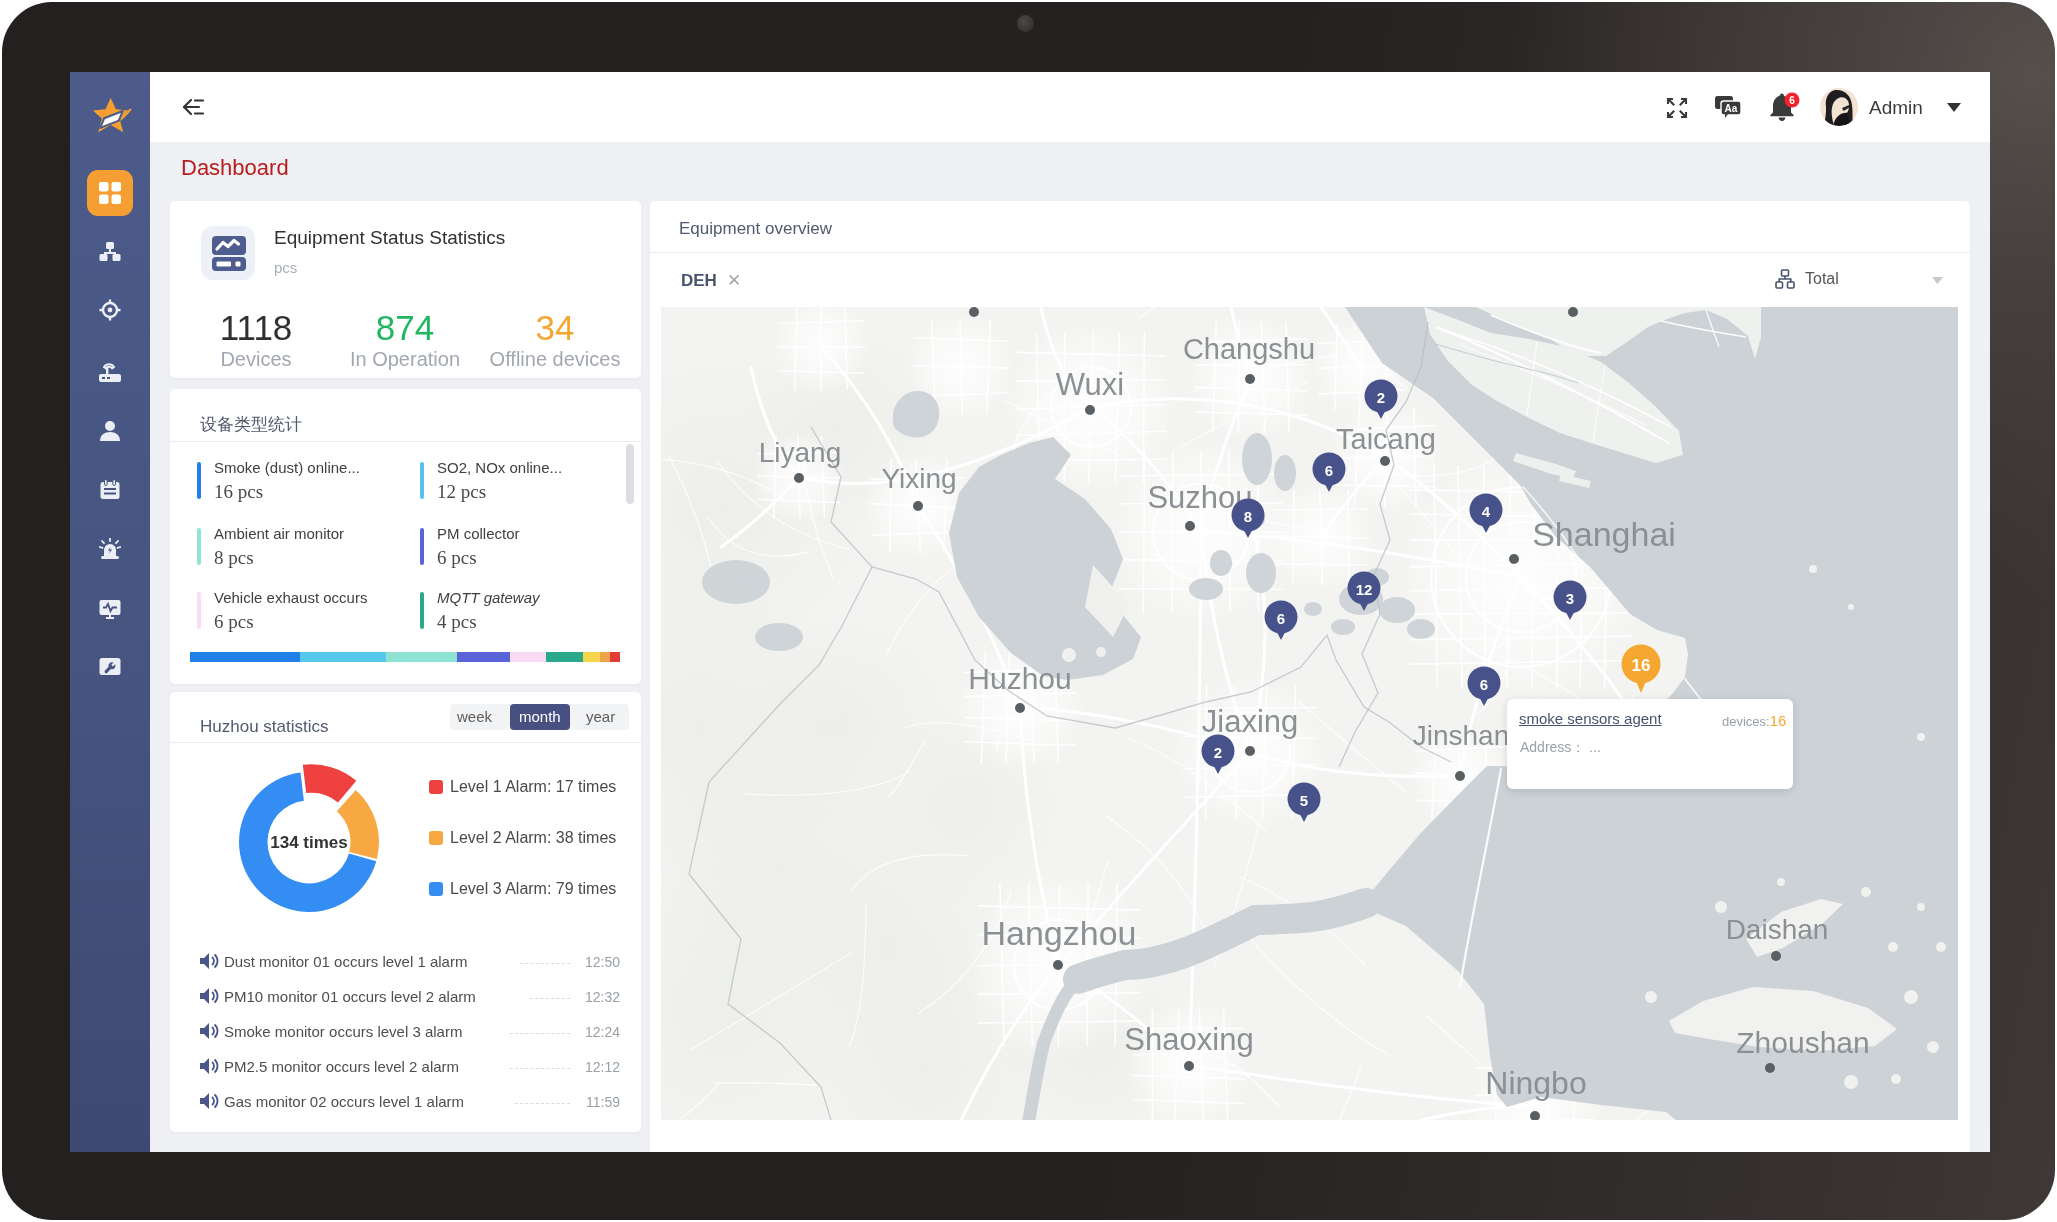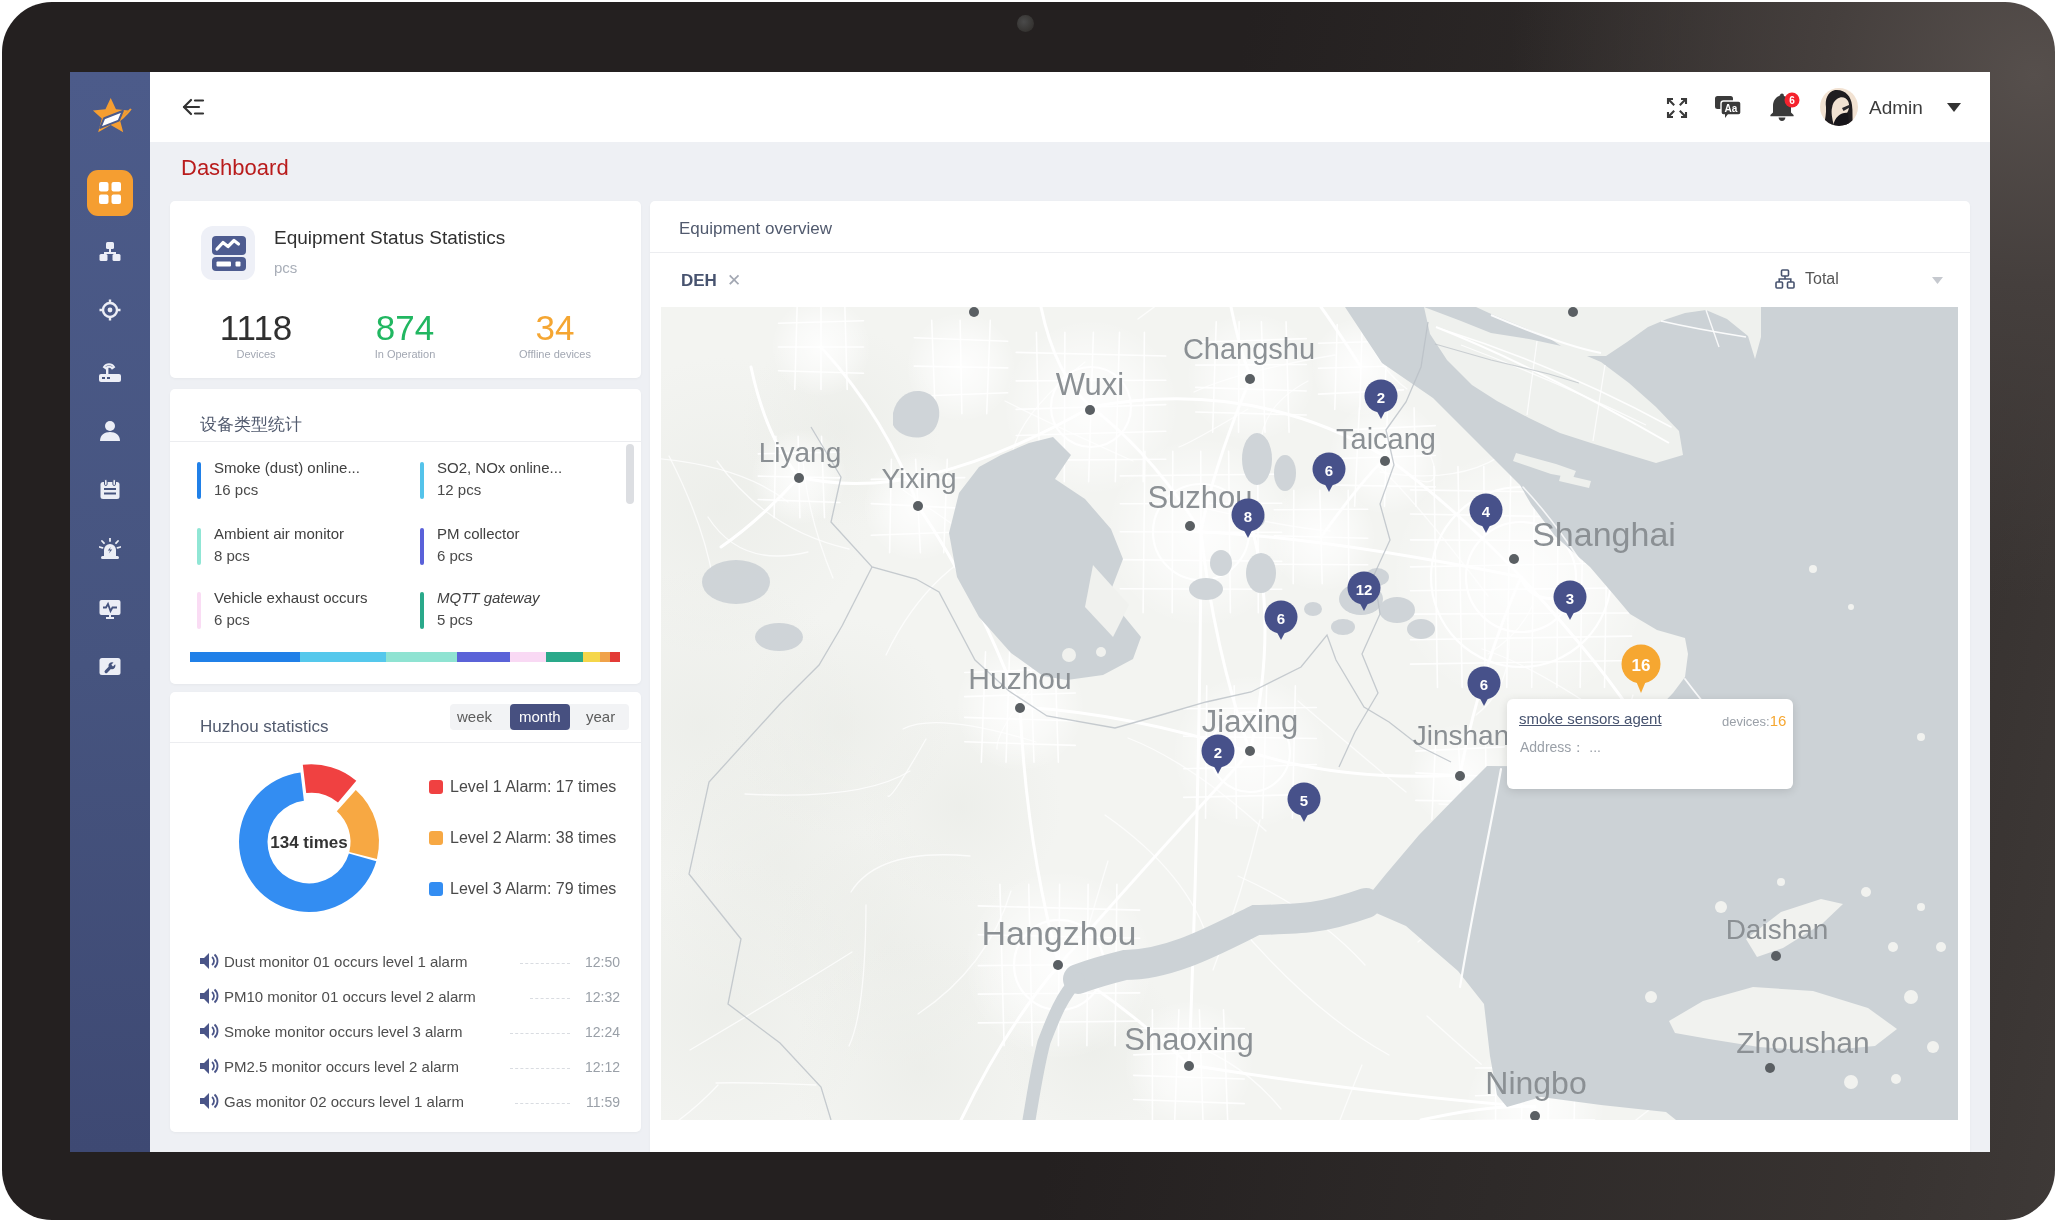--- a/index.html
+++ b/index.html
@@ -22,24 +22,24 @@
 #header { position:absolute; left:80px; top:0; width:1840px; height:70px; background:#fff; }
 .card { position:absolute; background:#fff; border-radius:5px; box-shadow:0 1px 3px rgba(0,0,0,0.04); }
 #dashTitle { position:absolute; left:111px; top:83px; font-size:22px; font-weight:500; color:#b91c1c; }
 #card1 { left:100px; top:129px; width:471px; height:177px; }
 #card2 { left:100px; top:317px; width:471px; height:295px; }
 #card3 { left:100px; top:620px; width:471px; height:440px; }
 #card4 { left:580px; top:129px; width:1320px; height:1021px; }
 .cardTitle { position:absolute; font-size:17px; color:#515a6e; }
 .hr { position:absolute; left:0; width:100%; height:1px; background:#ecedf0; }
 .num { position:absolute; font-size:35px; font-weight:500; text-align:center; width:160px; top:107px; }
-.numlab { position:absolute; font-size:11px; color:#a2a7b2; text-align:center; width:160px; top:147px; }
+.numlab { position:absolute; font-size:20px; color:#a2a7b2; text-align:center; width:160px; top:147px; }
 .typBar { position:absolute; width:4px; height:37px; border-radius:2px; }
 .typName { position:absolute; font-size:15px; color:#404040; white-space:nowrap; }
-.typPcs { position:absolute; font-size:15px; color:#4a4a4a; }
+.typPcs { position:absolute; font-size:19px; color:#4a4a4a;font-family:Liberation Serif, serif; }
 .seg { position:absolute; top:0; height:10px; }
 .legendSq { position:absolute; left:259px; width:14px; height:14px; border-radius:3px; }
 .legendTxt { position:absolute; left:280px; font-size:16px; color:#4a4a4a; white-space:nowrap; }
 .alRow { position:absolute; left:30px; width:420px; height:20px; }
 .alTxt { position:absolute; left:24px; top:1px; font-size:15px; color:#4e4e4e; white-space:nowrap; }
 .alTime { position:absolute; right:0; top:2px; font-size:14px; color:#9aa0a8; }
 .alDots { position:absolute; top:11px; height:1px; border-top:1px dashed #d9dce1; }
 .spk { position:absolute; left:0; top:0; }
 </style>
 </head>
@@ -213,21 +213,21 @@
       <div class="typName" style="left:44px;top:136px;">Ambient air monitor</div>
       <div class="typPcs" style="left:44px;top:158px;">8 pcs</div>
       <div class="typBar" style="left:250px;top:139px;background:#5a61d9;"></div>
       <div class="typName" style="left:267px;top:136px;">PM collector</div>
       <div class="typPcs" style="left:267px;top:158px;">6 pcs</div>
       <div class="typBar" style="left:27px;top:203px;background:#fadcf4;"></div>
       <div class="typName" style="left:44px;top:200px;">Vehicle exhaust occurs</div>
       <div class="typPcs" style="left:44px;top:222px;">6 pcs</div>
       <div class="typBar" style="left:250px;top:203px;background:#2aa98a;"></div>
       <div class="typName" style="left:267px;top:200px;font-style:italic;">MQTT gateway</div>
-      <div class="typPcs" style="left:267px;top:222px;">5 pcs</div>
+      <div class="typPcs" style="left:267px;top:222px;">4 pcs</div>
 
       <div class="abs" style="left:20px;top:263px;width:430px;height:10px;">
         <div class="seg" style="left:0;width:110px;background:#2080e8;"></div>
         <div class="seg" style="left:110px;width:86px;background:#55c8ec;"></div>
         <div class="seg" style="left:196px;width:71px;background:#8fe3d2;"></div>
         <div class="seg" style="left:267px;width:53px;background:#5b63d8;"></div>
         <div class="seg" style="left:320px;width:36px;background:#f9d9f4;"></div>
         <div class="seg" style="left:356px;width:37px;background:#2aa98a;"></div>
         <div class="seg" style="left:393px;width:17px;background:#f5d64a;"></div>
         <div class="seg" style="left:410px;width:10px;background:#f0a24a;"></div>

